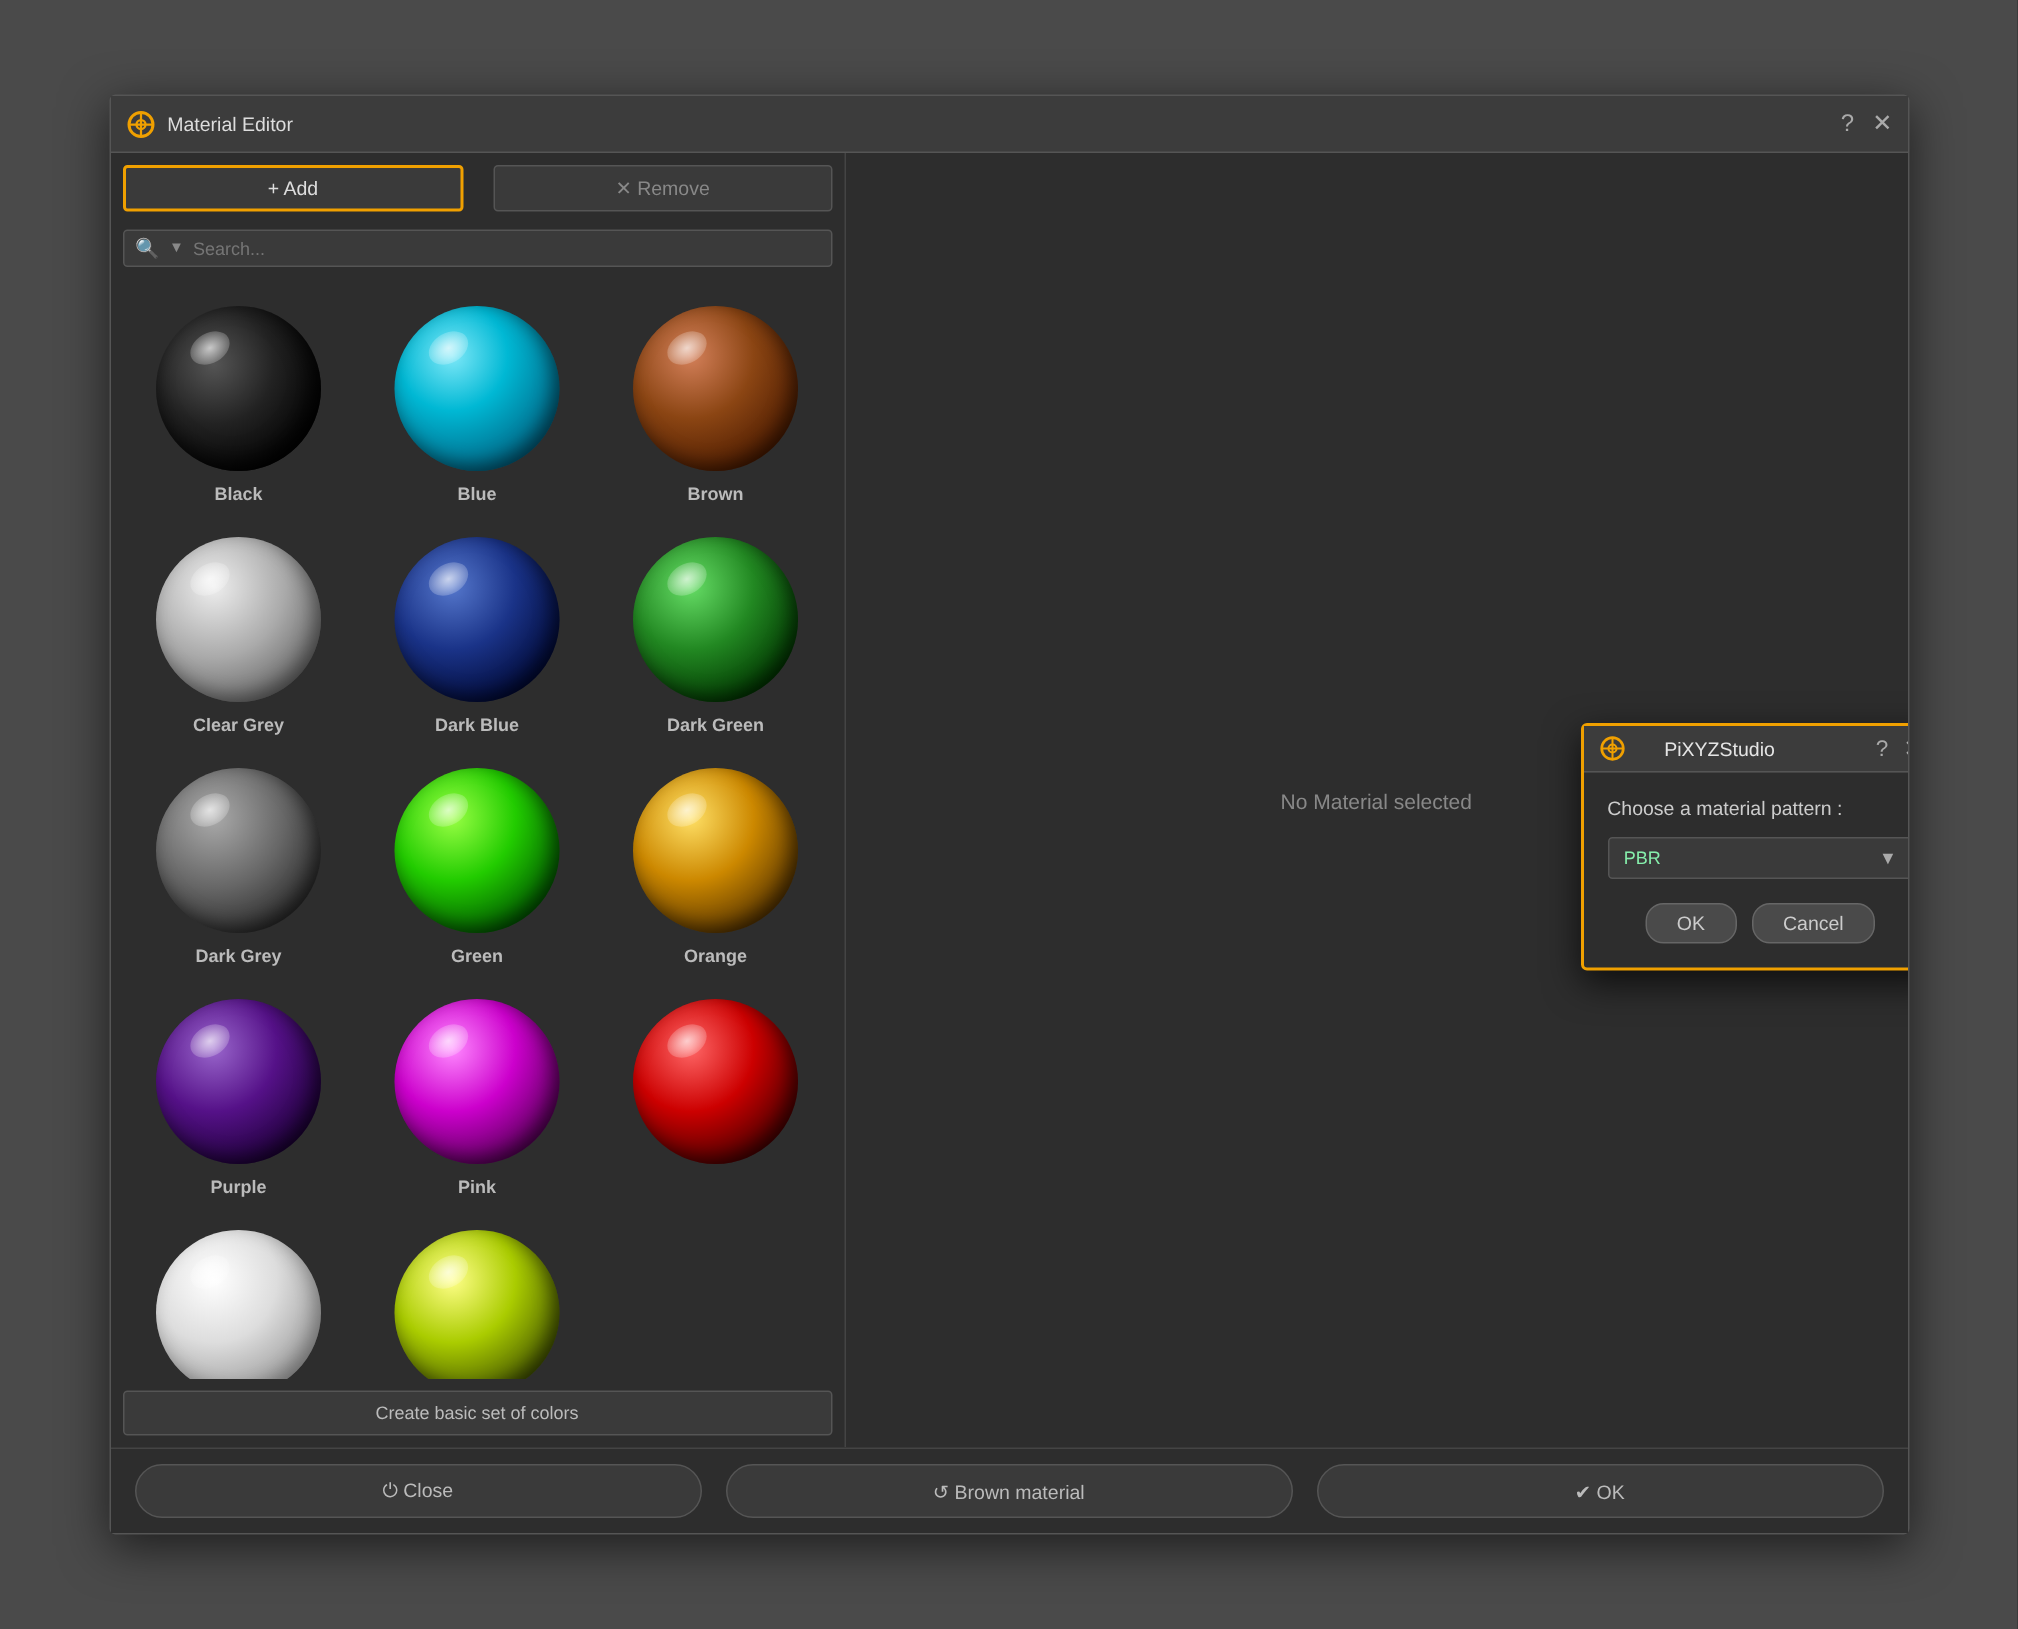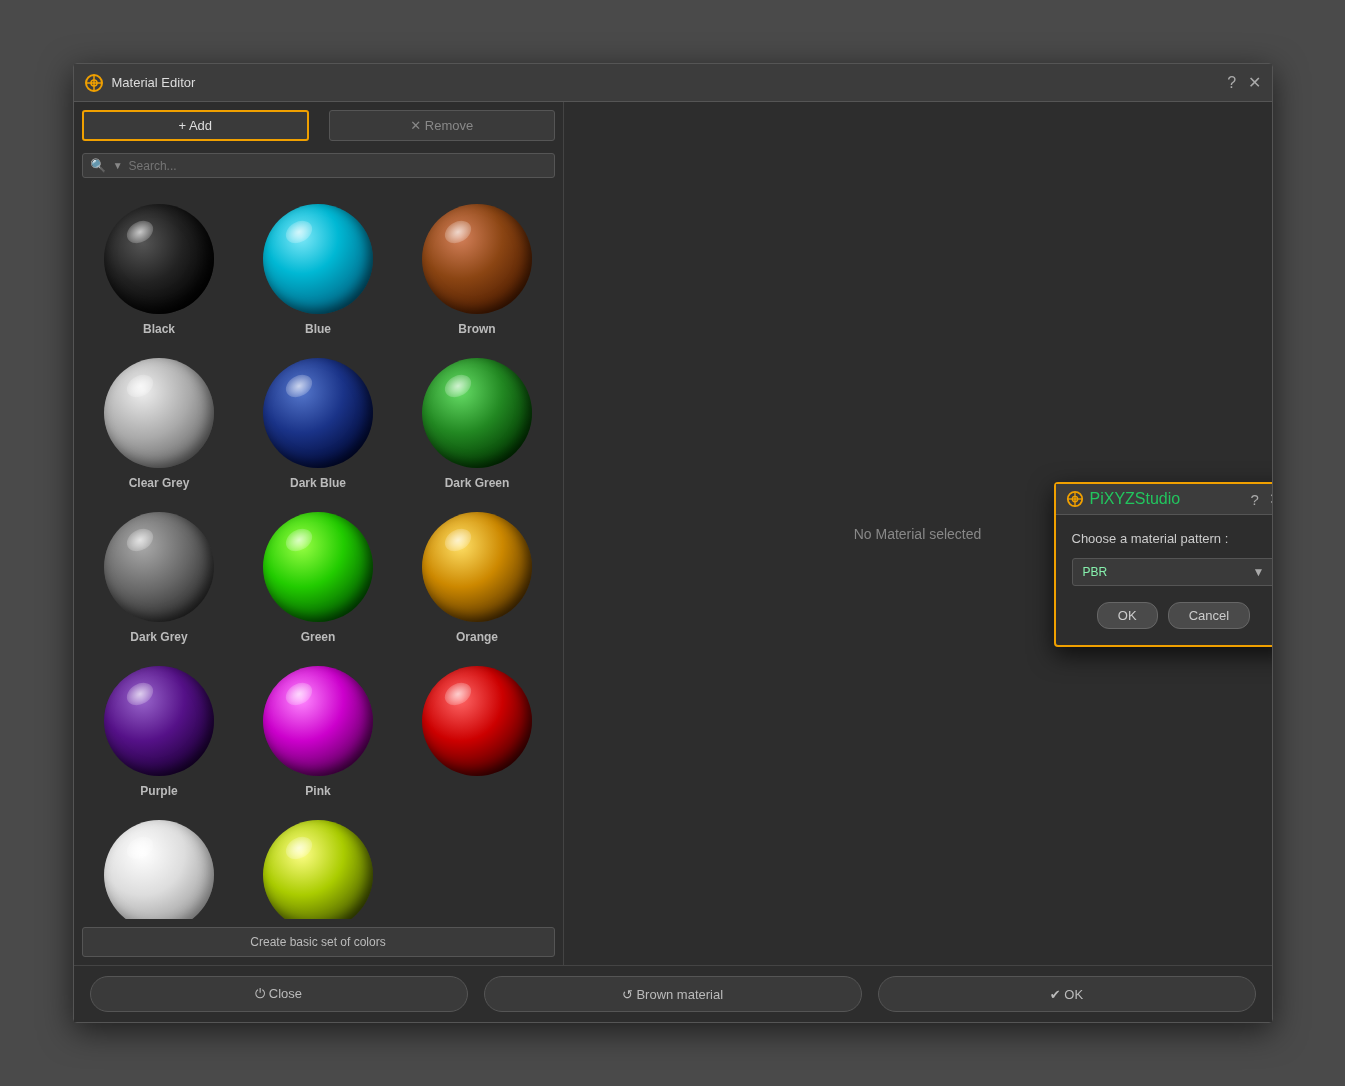--- a/index.html
+++ b/index.html
@@ -315,21 +315,21 @@
     }
 
     .dialog-title-bar {
       background: #3c3c3c;
       display: flex;
       align-items: center;
       padding: 6px 10px;
       border-bottom: 1px solid #555;
     }
     .dialog-logo { margin-right: 6px; }
-    .dialog-title { flex: 1; color: #22c55e; font-size: 16px; }
+    .dialog-title { flex: 1; color: #e5e5e5; font-size: 13px; margin-left: 20px; }
     .dialog-btns { display: flex; gap: 10px; }
     .dialog-btn { background: none; border: none; color: #aaa; cursor: pointer; font-size: 15px; }
 
     .dialog-body {
       padding: 16px;
     }
     .dialog-prompt {
       color: #ccc;
       font-size: 13px;
       margin-bottom: 12px;

